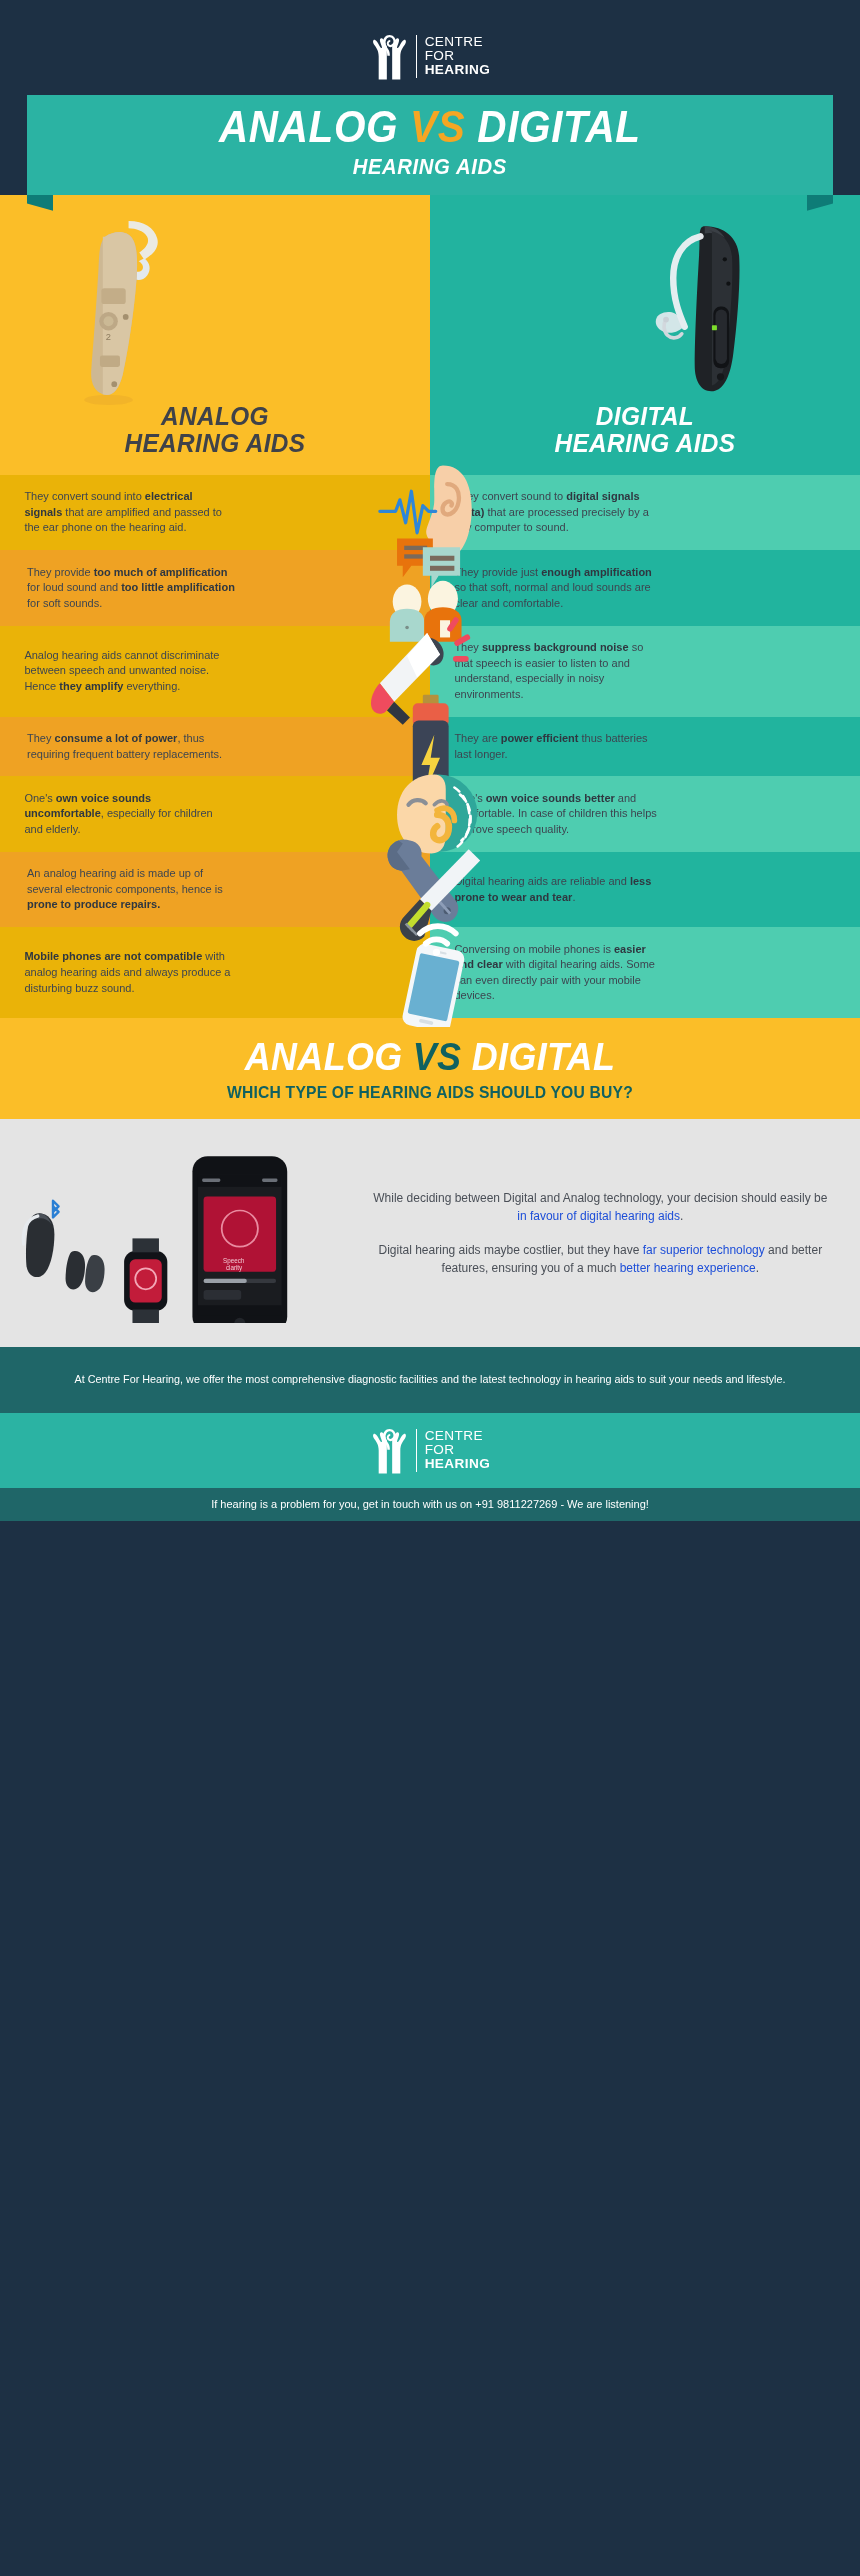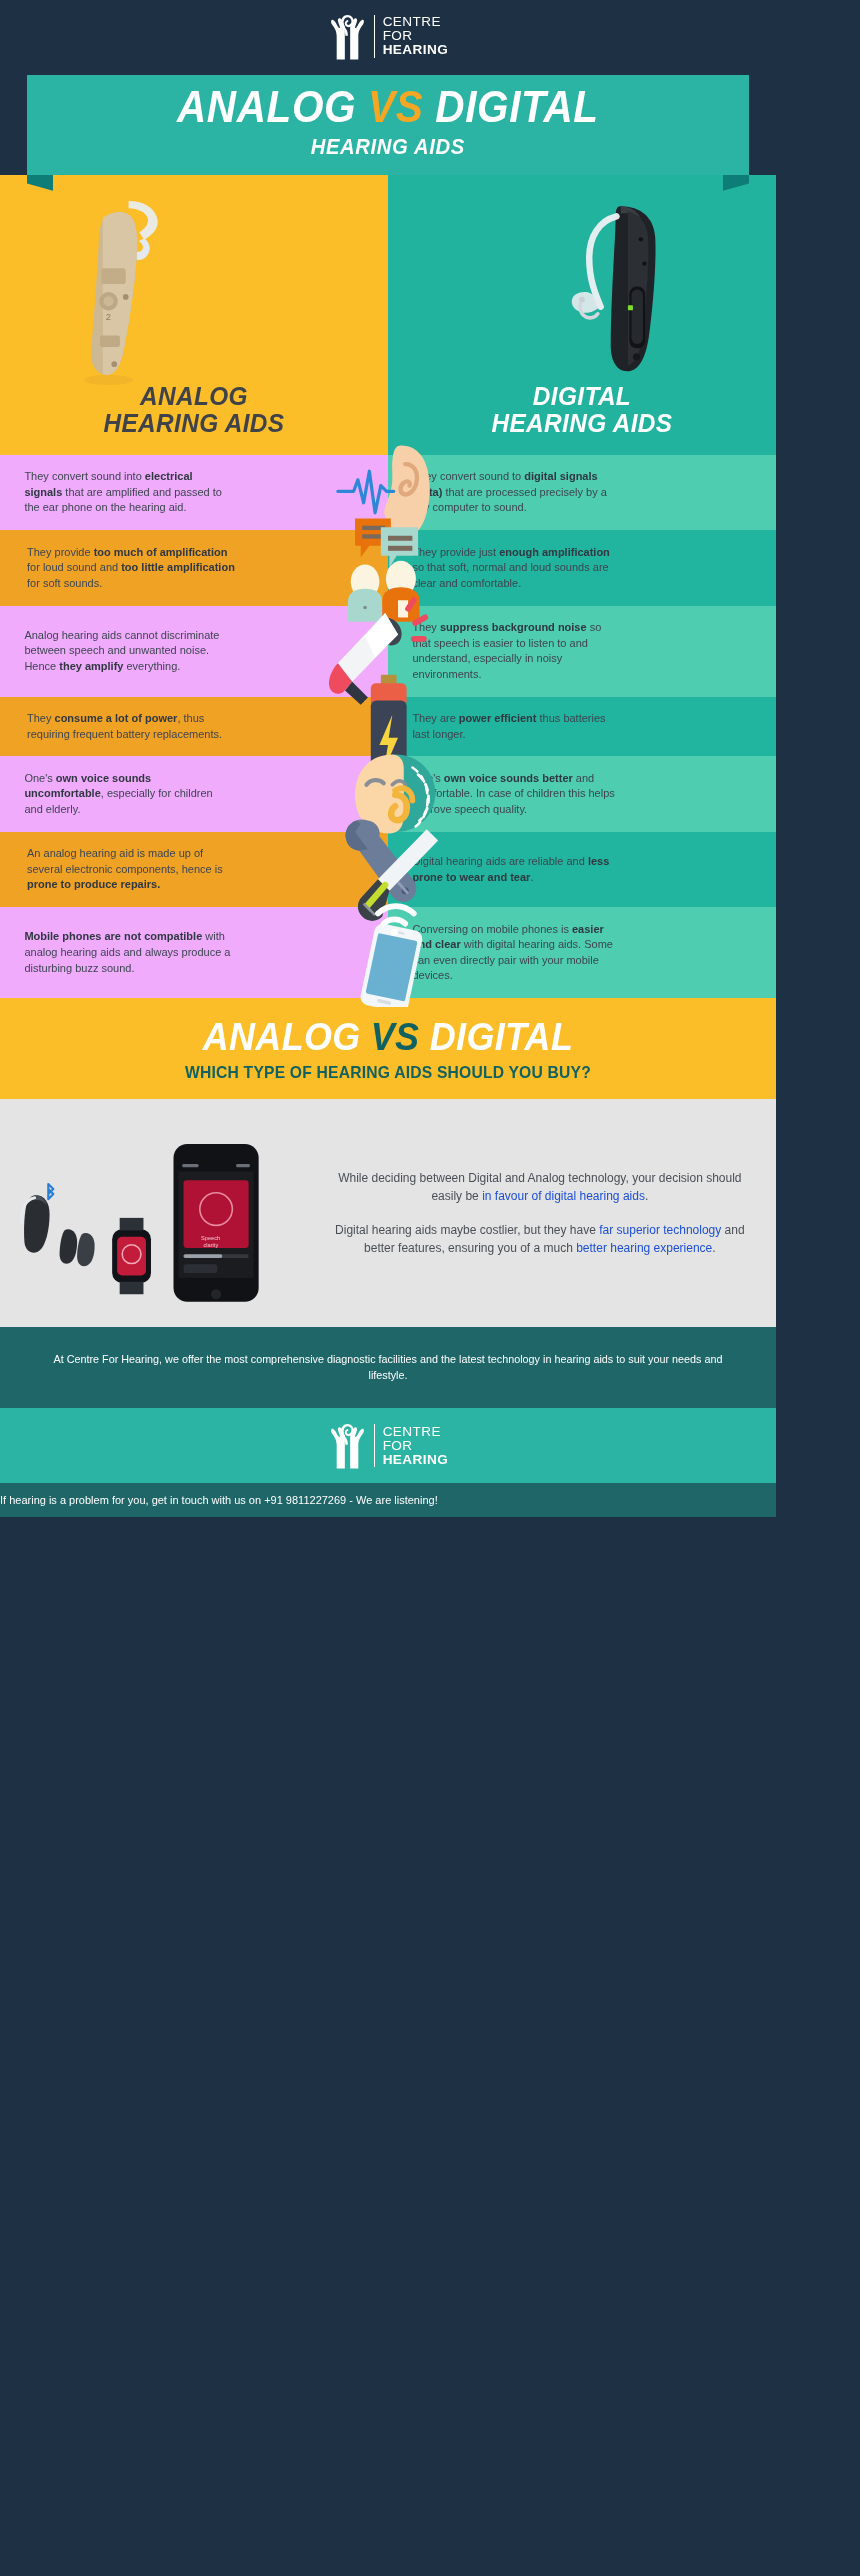--- a/index.html
+++ b/index.html
@@ -1,21 +1,21 @@
 <!DOCTYPE html>
 <html style="font-size:11.5px"><head>
 <meta charset="utf-8">
 <style>
   * { margin:0; padding:0; box-sizing:border-box; }
   body {
     width:860px; margin:0 auto;
     font-family:"Liberation Sans", sans-serif;
     background:#1d3044;
   }
-  .page { width:776px; position:relative; overflow:hidden; }
+  .page { width:860px; position:relative; overflow:hidden;margin-top:20px; }
 
   
   .header { background:#1d3044; padding-top:11.5px; position:relative; }
   .logo-wrap { display:flex; justify-content:center; align-items:center; }
   .logo { display:flex; align-items:center; gap:7.2px; }
   .logo-mark { width:39px; height:49px; }
   .logo-divider { width:1.4px; height:43px; background:#ffffff; }
   .logo-text { display:flex; flex-direction:column; justify-content:center; color:#fff;
     font-family:"Liberation Sans", sans-serif; line-height:1.04; }
   .logo-text span { font-size:13.6px; letter-spacing:0.4px; font-weight:400; }
@@ -69,21 +69,21 @@
   .rows { position:relative; }
   .row { display:flex; position:relative; }
   .cell {
     width:50%; padding:14.3px 24.4px; display:flex; align-items:center;
     font-size:11px; line-height:1.42; color:#3d4550;
   }
   .cell.left { justify-content:flex-start; }
   .cell.right { justify-content:flex-start; }
   .cell p { max-width:208px; }
   .cell b { font-weight:bold; color:#2f3740; }
-  .row.a .cell.left  { background:#f0abfc; }
+  .row.a .cell.left  { background:#eab308; }
   .row.a .cell.right { background:#4ecdb0; }
   .row.b .cell.left  { background:#efa223;padding-left:27px; }
   .row.b .cell.right { background:#21b49e; }
   .row-icon {
     position:absolute; left:50%; top:50%; transform:translate(-50%,-50%);
     width:129px; height:108px; z-index:5; pointer-events:none;
   }
 
   
   .cta { background:#fbbe28; text-align:center; padding:18.6px 0 17px; }
@@ -111,21 +111,21 @@
   
   .footer-note {
     background:#1f6668; color:#fff; text-align:center;
     padding:25px 43px; font-size:10.8px; line-height:1.45;
   }
   .footer-logo {
     background:#2bb3a3; display:flex; justify-content:center;
     align-items:center; padding:13px 0;
   }
   .footer-contact {
-    background:#1f6668; color:#fff; text-align:left;
+    background:#1f6668; color:#fff; text-align:center;
     padding:10.8px 0; font-size:11px;
   }
 </style>
 </head>
 <body>
 
 <div class="page">
 
   <div class="header">
     <div class="logo-wrap">

